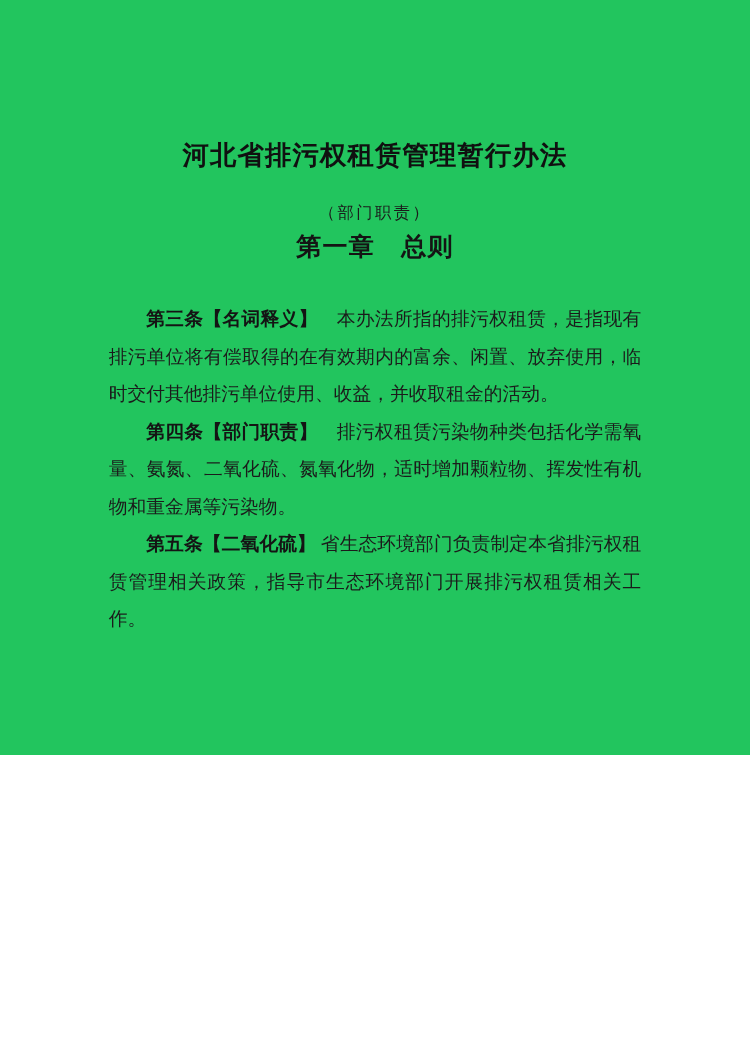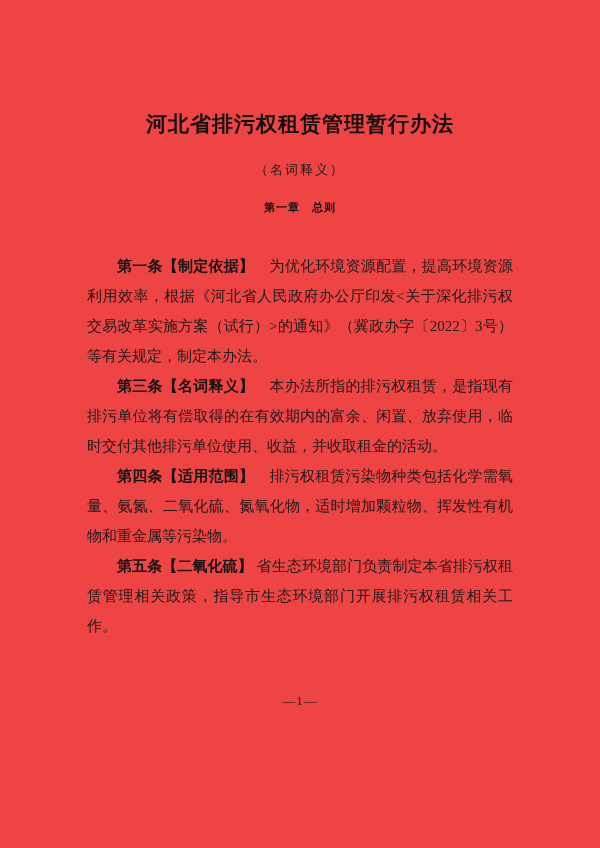--- a/index.html
+++ b/index.html
@@ -3,22 +3,22 @@
 <meta charset="utf-8">
 <style>
   html, body {
     margin: 0;
     padding: 0;
     background: #ffffff;
   }
   .page {
     position: relative;
     width: 600px;
-    height: 848px;
-    background: #ef4444;
+    height: 604px;
+    background: #22c55e;
     overflow: hidden;
     color: #1b1b1b;
   }
   .doc-title {
     margin: 0;
     padding-top: 110px;
     text-align: center;
     font-family: "Liberation Serif", serif;
     font-weight: bold;
     font-size: 21px;
@@ -29,25 +29,25 @@
   .doc-subtitle {
     margin-top: 23px;
     text-align: center;
     font-family: "Liberation Serif", serif;
     font-size: 13px;
     line-height: 17px;
     letter-spacing: 2px;
     color: #1b1b1b;
   }
   .chapter-heading {
-    margin-top: 20px;
+    margin-top: 10px;
     text-align: center;
-    font-family: Liberation Mono, monospace;
+    font-family: Liberation Sans, sans-serif;
     font-weight: bold;
-    font-size: 11px;
+    font-size: 20px;
     line-height: 21px;
     letter-spacing: 1px;
     color: #141414;
   }
   .doc-body {
     margin: 32px 87px 0 87px;
   }
   .doc-body p {
     margin: 0;
     font-family: "Liberation Serif", serif;
@@ -75,32 +75,31 @@
     color: #1b1b1b;
   }
 </style>
 </head>
 <body>
 
 <div class="page">
 
   <h1 class="doc-title">河北省排污权租赁管理暂行办法</h1>
 
-  <div class="doc-subtitle">（名词释义）</div>
+  <div class="doc-subtitle">（部门职责）</div>
 
   <div class="chapter-heading">第一章　总则</div>
 
   <div class="doc-body">
 
-    <p><span class="article-label">第一条【制定依据】</span><span>　为优化环境资源配置，提高环境资源利用效率，根据《河北省人民政府办公厅印发&lt;关于深化排污权交易改革实施方案（试行）&gt;的通知》（冀政办字〔2022〕3号）等有关规定，制定本办法。</span></p>
 
 
     <p><span class="article-label">第三条【名词释义】</span><span>　本办法所指的排污权租赁，是指现有排污单位将有偿取得的在有效期内的富余、闲置、放弃使用，临时交付其他排污单位使用、收益，并收取租金的活动。</span></p>
 
-    <p><span class="article-label">第四条【适用范围】</span><span>　排污权租赁污染物种类包括化学需氧量、氨氮、二氧化硫、氮氧化物，适时增加颗粒物、挥发性有机物和重金属等污染物。</span></p>
+    <p><span class="article-label">第四条【部门职责】</span><span>　排污权租赁污染物种类包括化学需氧量、氨氮、二氧化硫、氮氧化物，适时增加颗粒物、挥发性有机物和重金属等污染物。</span></p>
 
     <p><span class="article-label">第五条【二氧化硫】</span><span> 省生态环境部门负责制定本省排污权租赁管理相关政策，指导市生态环境部门开展排污权租赁相关工作。</span></p>
 
 
   </div>
 
   <div class="page-number">—1—</div>
 
 </div>
 

